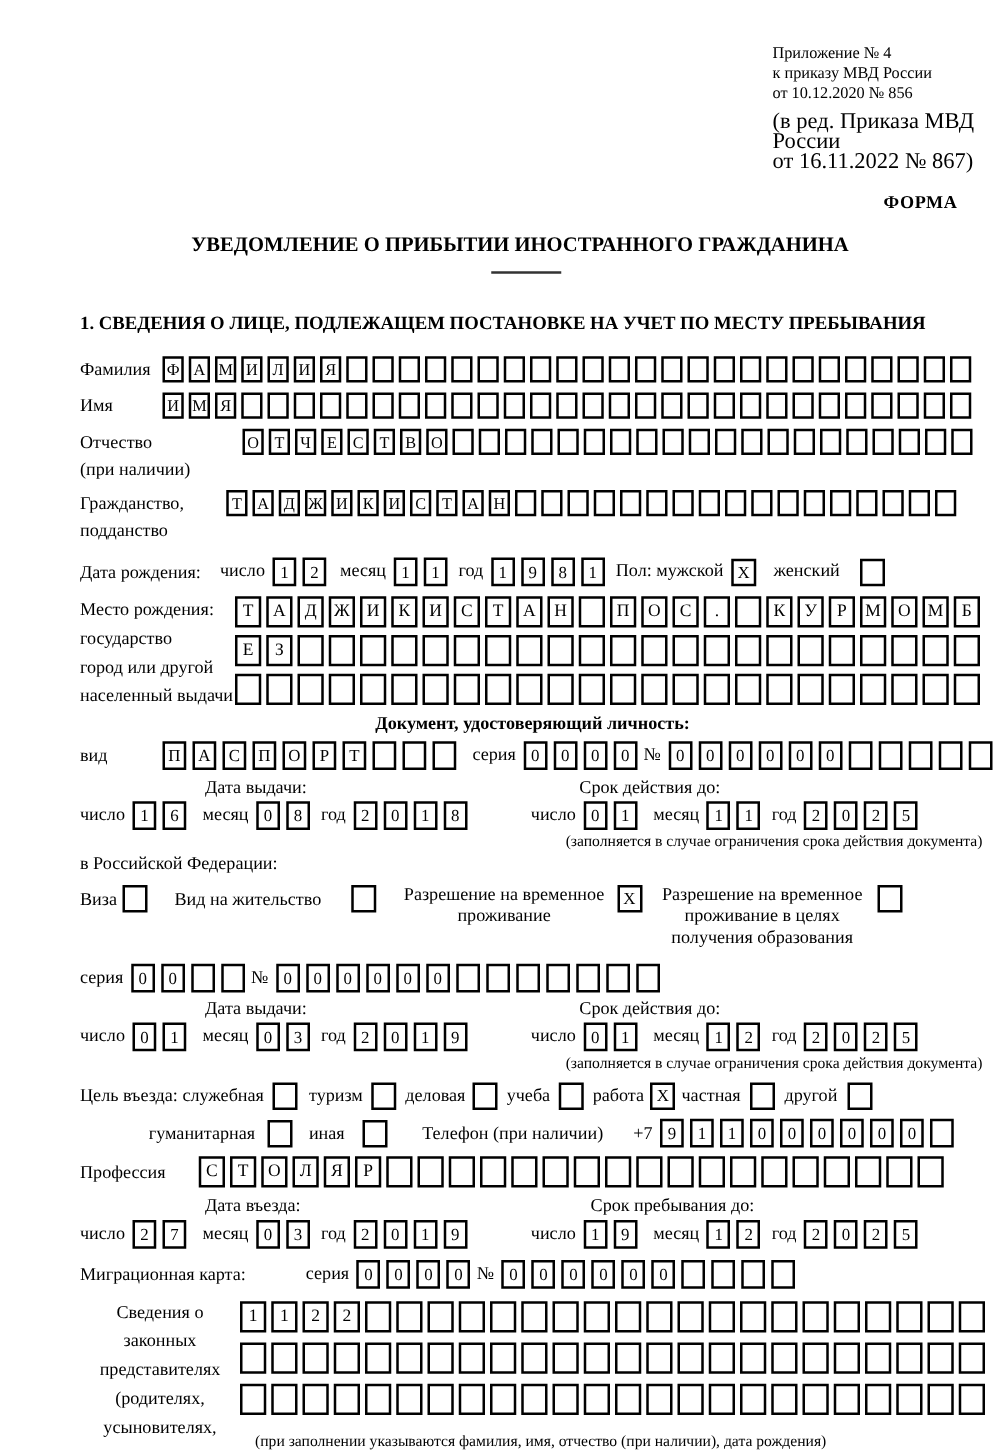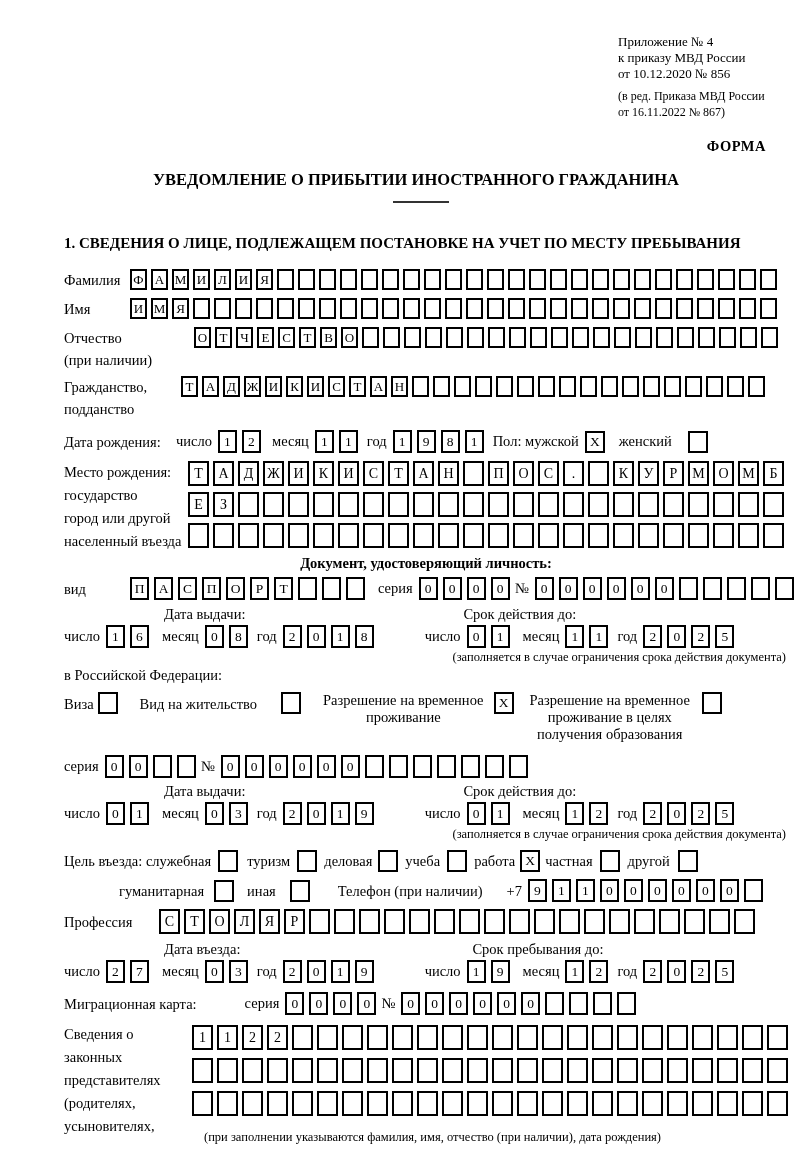--- a/index.html
+++ b/index.html
@@ -3,21 +3,21 @@
 <meta charset="utf-8">
 <style>
   html,body{margin:0;padding:0;background:#fff;}
   .page{
     width:800px;height:1163px;box-sizing:border-box;position:relative;
     background:#fff;color:#000;overflow:hidden;
     font-family:"Liberation Serif","DejaVu Serif",serif;
     padding:34px 12px 0 64px;
   }
   .annex{margin-left:554px;font-size:13px;line-height:16px;}
-  .annex-edit{margin-top:6px;font-size:12px;}
+  .annex-edit{margin-top:6px;font-size:18px;}
   .forma{font-weight:bold;text-align:right;padding-right:22px;margin-top:18px;font-size:14.5px;letter-spacing:.5px;}
   .title{text-align:center;font-weight:bold;font-size:16.5px;line-height:21px;margin-top:14px;margin-left:-20px;}
   .title-underline{display:inline-block;width:56px;border-bottom:2.5px solid #333;margin-left:10px;transform:translateY(-3px);}
   .section-title{font-weight:bold;font-size:15px;margin-top:24px;}
   .frow{display:flex;align-items:flex-start;}
   .c{align-items:center;}
   .lbl{font-size:14.5px;flex-shrink:0;line-height:18px;}
   .lbl2{font-size:14.5px;flex-shrink:0;line-height:22px;}
   .cells{display:flex;flex-wrap:nowrap;}
   .cell{display:inline-flex;align-items:center;justify-content:center;
@@ -236,21 +236,21 @@
     <span class="cells cbf" style="margin-left:10px;">
         <span class="cell"></span>
       </span>
   </div>
 
   <div class="frow" style="margin-top:8px;">
     <span class="lbl2" style="width:124px;line-height:23px;">
       <span>Место рождения:</span><br>
       <span>государство</span><br>
       <span>город или другой</span><br>
-      <span>населенный въезда</span>
+      <span>населенный выдачи</span>
     </span>
     <span class="colcells">
       <span class="cells lg">
           <span class="cell">Т</span>
           <span class="cell">А</span>
           <span class="cell">Д</span>
           <span class="cell">Ж</span>
           <span class="cell">И</span>
           <span class="cell">К</span>
           <span class="cell">И</span>
@@ -654,21 +654,21 @@
         <span class="cell">0</span>
         <span class="cell">0</span>
         <span class="cell"></span>
         <span class="cell"></span>
         <span class="cell"></span>
         <span class="cell"></span>
       </span>
   </div>
 
   <div class="frow" style="margin-top:8px;">
-    <span class="lbl2" style="width:128px;line-height:23px;">
+    <span class="lbl2" style="width:128px;line-height:23px;text-align:center;">
       <span>Сведения о</span><br>
       <span>законных</span><br>
       <span>представителях</span><br>
       <span>(родителях,</span><br>
       <span>усыновителях,</span><br>
       
     </span>
     <span class="colcells" style="padding-top:2px;">
       <span class="cells lg" style="margin-bottom:8px;">
           <span class="cell">1</span>

